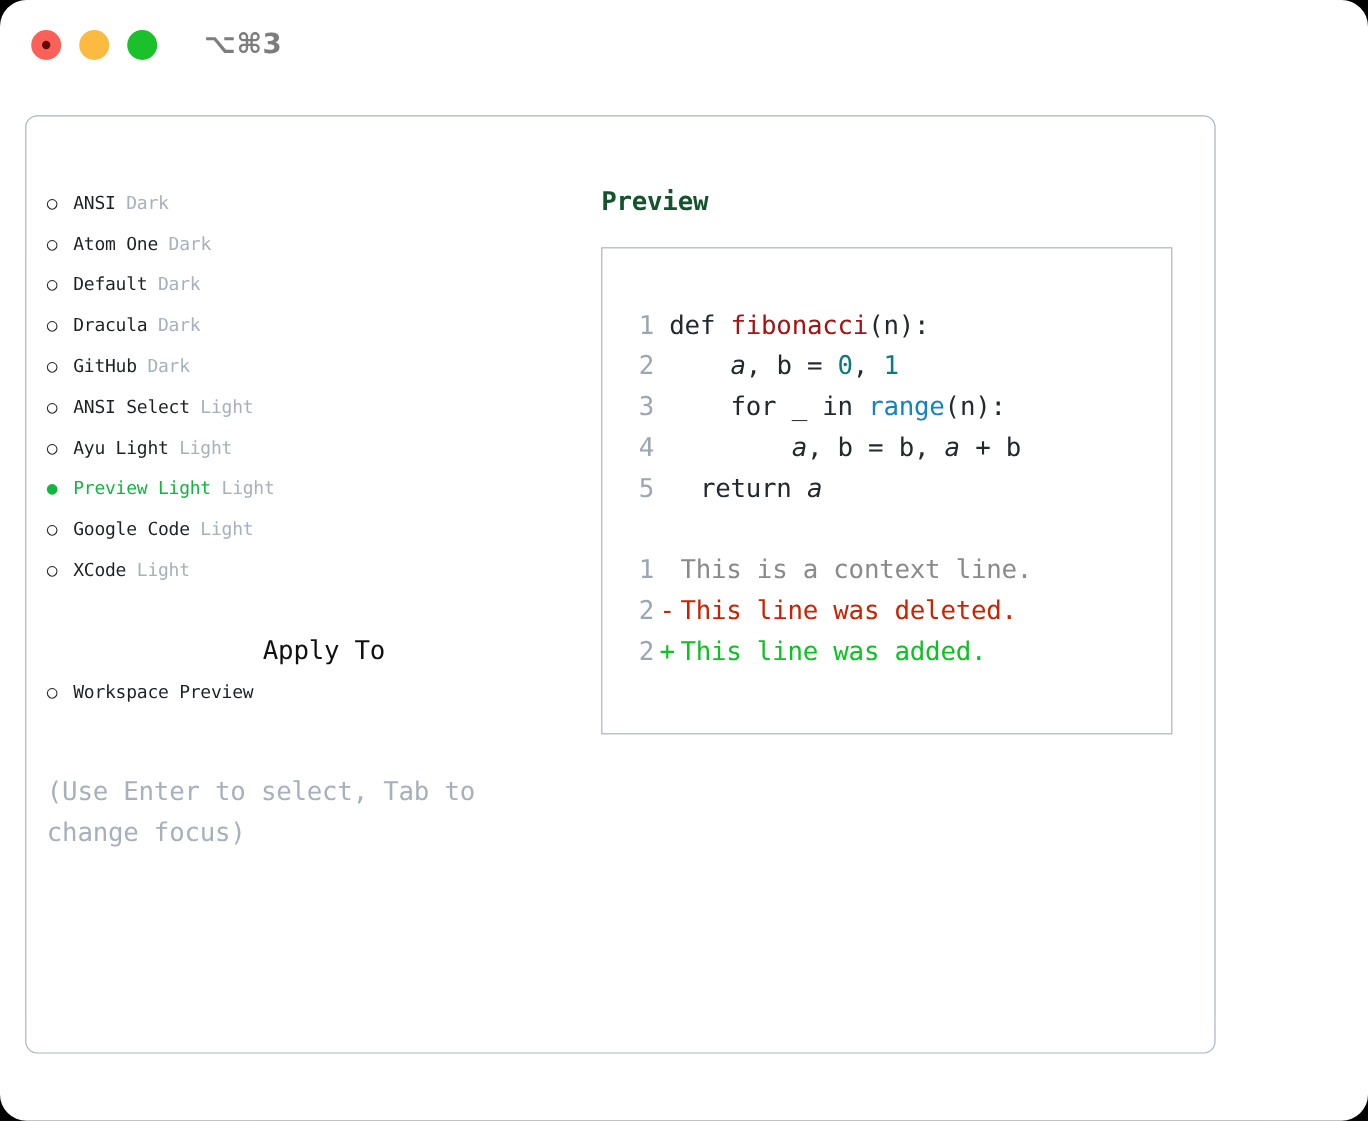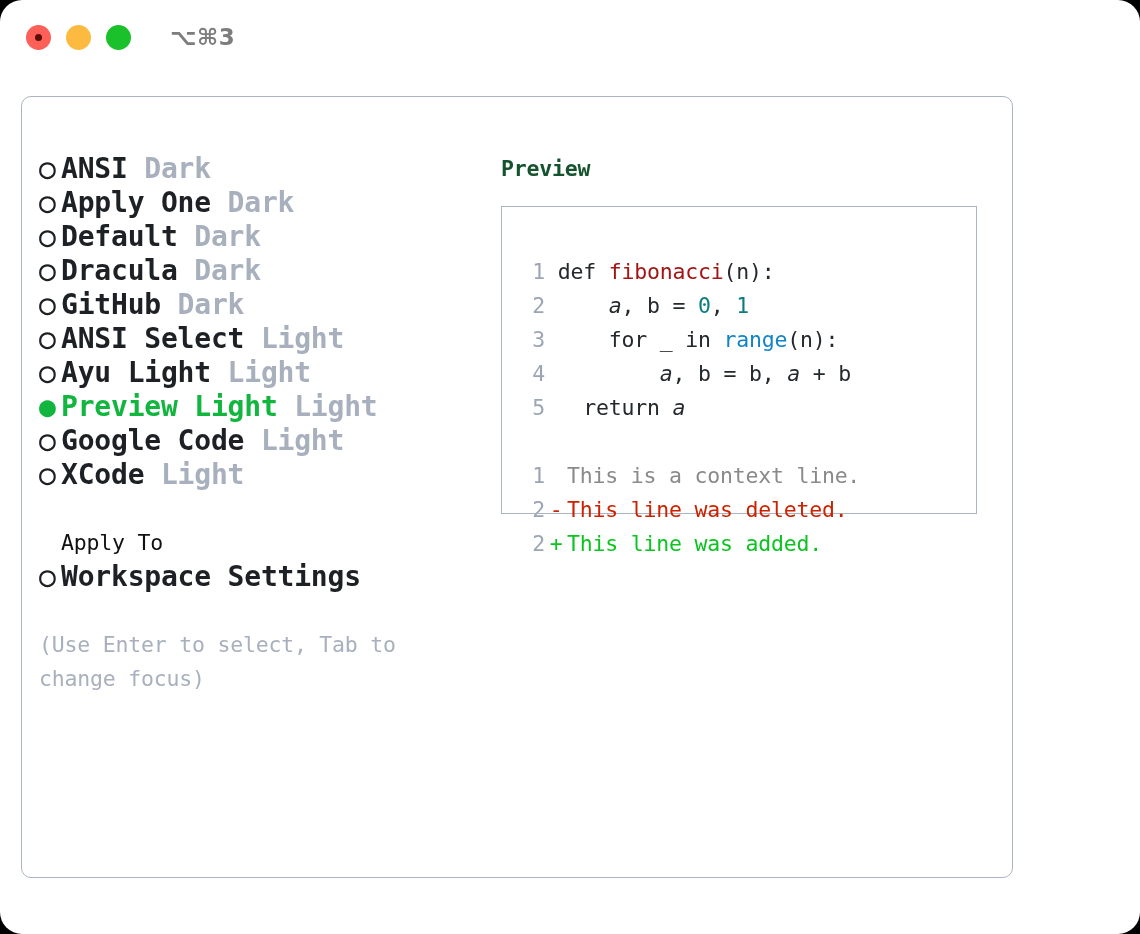--- a/index.html
+++ b/index.html
@@ -95,50 +95,50 @@
   .heading {
     font-size: 21.5px;
     font-weight: bold;
     color: #111111;
     line-height: 34px;
     white-space: pre;
     letter-spacing: -0.2px;
   }
 
   .opt-row {
-    font-size: 28px;
+    font-size: 15px;
     line-height: 34px;
     white-space: pre;
     color: #1d2125;
     letter-spacing: -0.2px;
-    font-weight: bold;
   }
   .bullet {
     display: inline-block;
     width: 22px;
     color: #1d2125;
   }
   .bullet.on { color: #12b63f; }
   .opt-label { color: #1d2125; }
   .opt-row.selected .opt-label { color: #12b63f; }
   .opt-suffix { color: #a8b0bd; }
 
   .section-gap { height: 34px; }
 
   .subheading {
     font-size: 21.5px;
     line-height: 34px;
     color: #111111;
     white-space: pre;
     letter-spacing: -0.2px;
     padding-left: 22px;
+    text-align: center;
   }
 
   .hint {
-    margin-top: 34px;
+    margin-top: 50px;
     font-size: 21.5px;
     line-height: 34px;
     color: #a8b0bd;
     width: 400px;
     letter-spacing: -0.2px;
   }
 
   
   .right-col {
     position: absolute;
@@ -149,21 +149,21 @@
   .preview-title {
     font-size: 21.5px;
     font-weight: bold;
     color: #14532d;
     line-height: 34px;
     letter-spacing: -0.2px;
   }
   .preview-box {
     margin-top: 20px;
     width: 476px;
-    height: 308px;
+    height: 406px;
     border: 1.5px solid #aab4c2;
     box-sizing: border-box;
     background: #ffffff;
     position: relative;
   }
   .code {
     position: absolute;
     left: 13px;
     top: 48px;
     font-size: 21.5px;
@@ -208,37 +208,37 @@
     <div class="shortcut">⌥⌘3</div>
   </div>
 
   <div class="panel">
 
     <div class="left-col">
 
 
       <div id="theme-list">
           <div class="opt-row"><span class="bullet">○</span><span class="opt-label">ANSI</span><span class="opt-suffix"> Dark</span></div>
-          <div class="opt-row"><span class="bullet">○</span><span class="opt-label">Apply One</span><span class="opt-suffix"> Dark</span></div>
+          <div class="opt-row"><span class="bullet">○</span><span class="opt-label">Atom One</span><span class="opt-suffix"> Dark</span></div>
           <div class="opt-row"><span class="bullet">○</span><span class="opt-label">Default</span><span class="opt-suffix"> Dark</span></div>
           <div class="opt-row"><span class="bullet">○</span><span class="opt-label">Dracula</span><span class="opt-suffix"> Dark</span></div>
           <div class="opt-row"><span class="bullet">○</span><span class="opt-label">GitHub</span><span class="opt-suffix"> Dark</span></div>
           <div class="opt-row"><span class="bullet">○</span><span class="opt-label">ANSI Select</span><span class="opt-suffix"> Light</span></div>
           <div class="opt-row"><span class="bullet">○</span><span class="opt-label">Ayu Light</span><span class="opt-suffix"> Light</span></div>
           <div class="opt-row selected"><span class="bullet on">●</span><span class="opt-label">Preview Light</span><span class="opt-suffix"> Light</span></div>
           <div class="opt-row"><span class="bullet">○</span><span class="opt-label">Google Code</span><span class="opt-suffix"> Light</span></div>
           <div class="opt-row"><span class="bullet">○</span><span class="opt-label">XCode</span><span class="opt-suffix"> Light</span></div>
         </div>
 
       <div class="section-gap"></div>
 
       <div class="subheading">Apply To</div>
 
       <div id="apply-list">
-          <div class="opt-row"><span class="bullet">○</span><span class="opt-label">Workspace Settings</span></div>
+          <div class="opt-row"><span class="bullet">○</span><span class="opt-label">Workspace Preview</span></div>
         </div>
 
       <div class="hint">(Use Enter to select, Tab to change focus)</div>
     </div>
 
     <div class="right-col">
       <div class="preview-title">Preview</div>
 
       <div class="preview-box">
         <div class="code" id="code-block"><div class="code-line"><span class="lineno">1</span> <span class="tok-kw">def </span><span class="tok-fn">fibonacci</span><span class="tok-plain">(n):</span></div><div class="code-line"><span class="lineno">2</span> <span class="tok-plain">    </span><span class="tok-var">a</span><span class="tok-plain">, </span><span class="tok-plain">b</span><span class="tok-plain"> = </span><span class="tok-num">0</span><span class="tok-plain">, </span><span class="tok-num">1</span></div><div class="code-line"><span class="lineno">3</span> <span class="tok-plain">    for _ in </span><span class="tok-call">range</span><span class="tok-plain">(n):</span></div><div class="code-line"><span class="lineno">4</span> <span class="tok-plain">        </span><span class="tok-var">a</span><span class="tok-plain">, b = b, </span><span class="tok-var">a</span><span class="tok-plain"> + b</span></div><div class="code-line"><span class="lineno">5</span> <span class="tok-plain">  return </span><span class="tok-var">a</span></div><div class="blank-line"></div><div class="code-line"><span class="lineno">1</span><span class="gutter-mark diff-ctx"> </span><span class="diff-ctx">This is a context line.</span></div><div class="code-line"><span class="lineno">2</span><span class="gutter-mark diff-del">-</span><span class="diff-del">This line was deleted.</span></div><div class="code-line"><span class="lineno">2</span><span class="gutter-mark diff-add">+</span><span class="diff-add">This line was added.</span></div></div>

